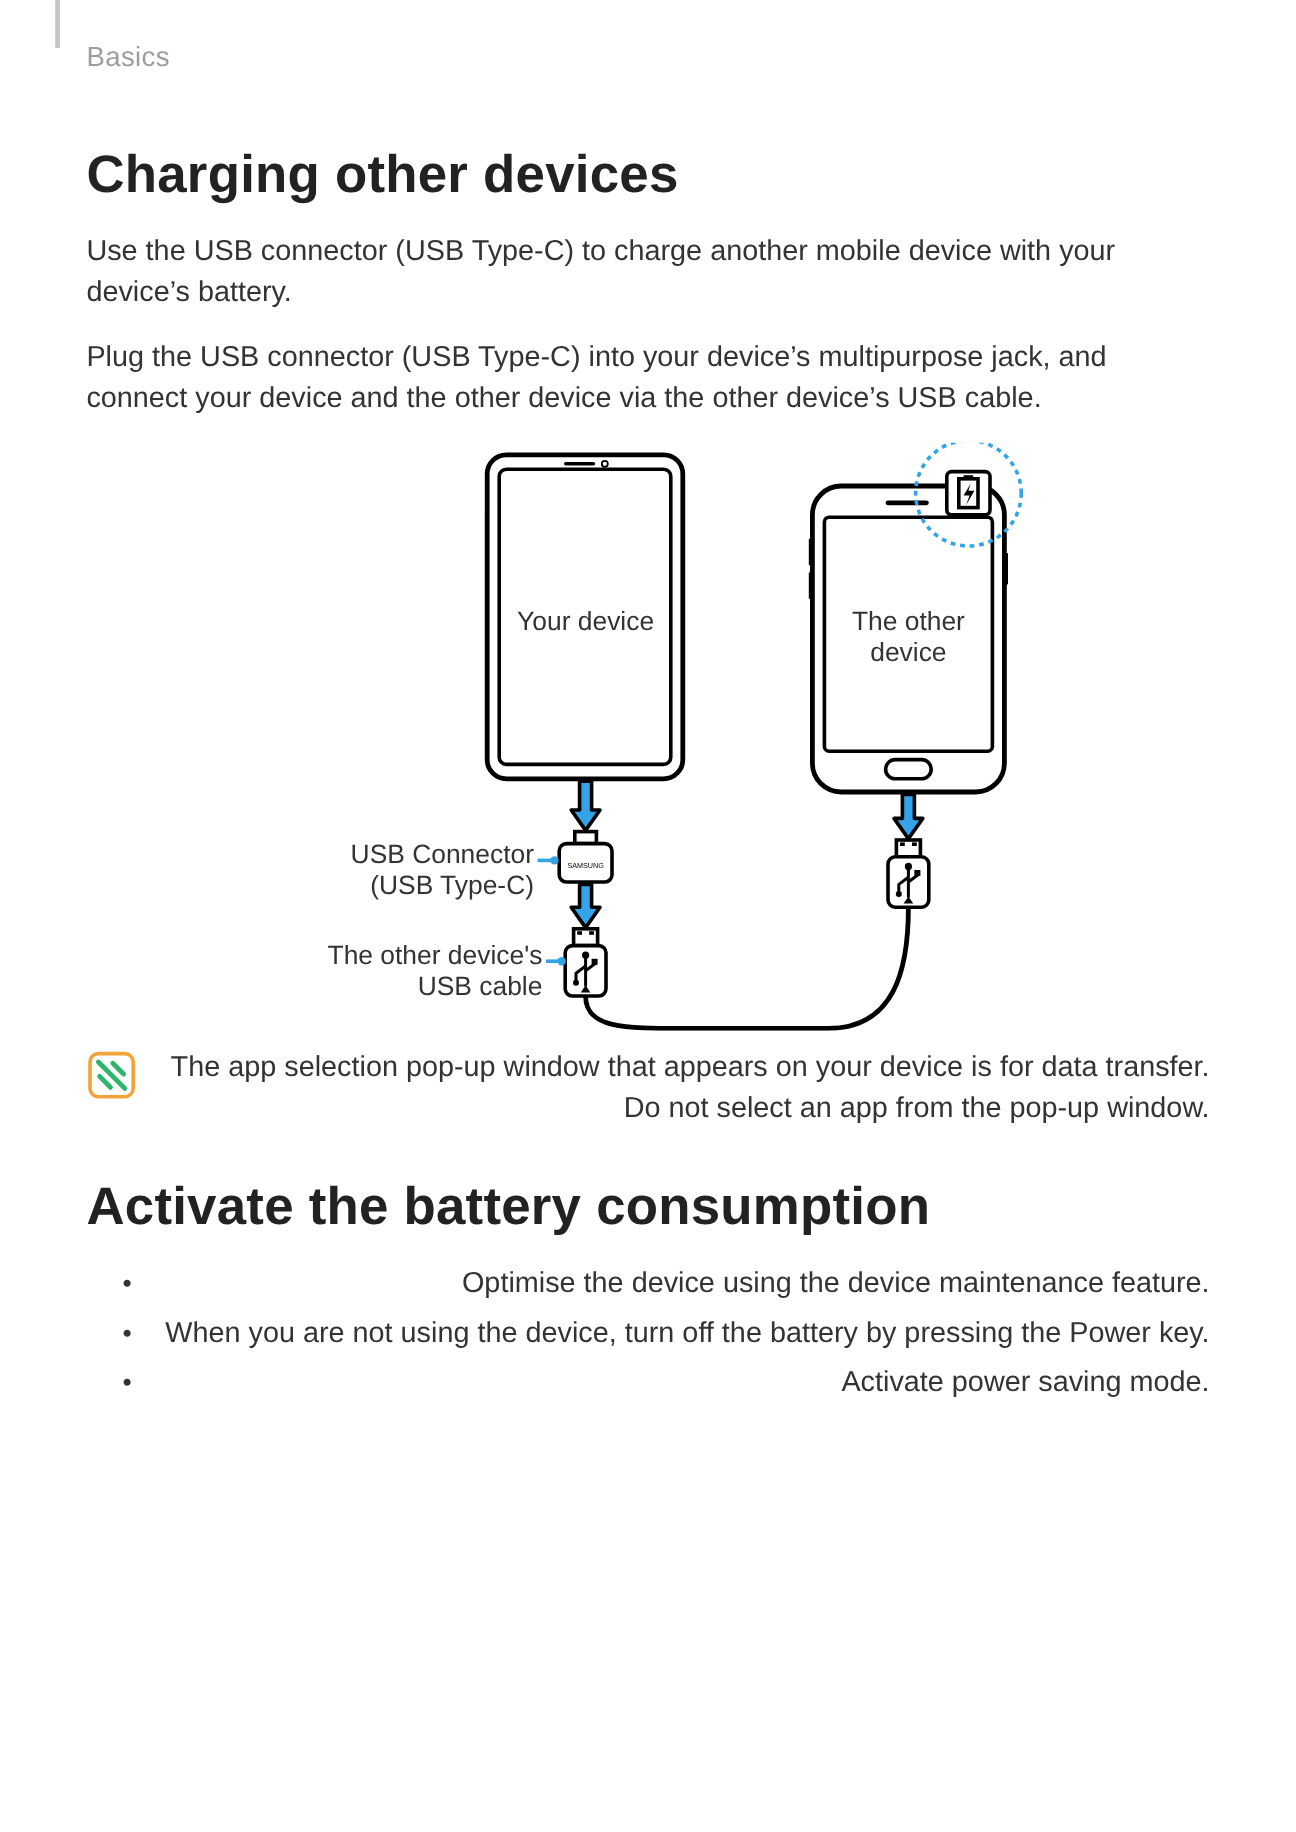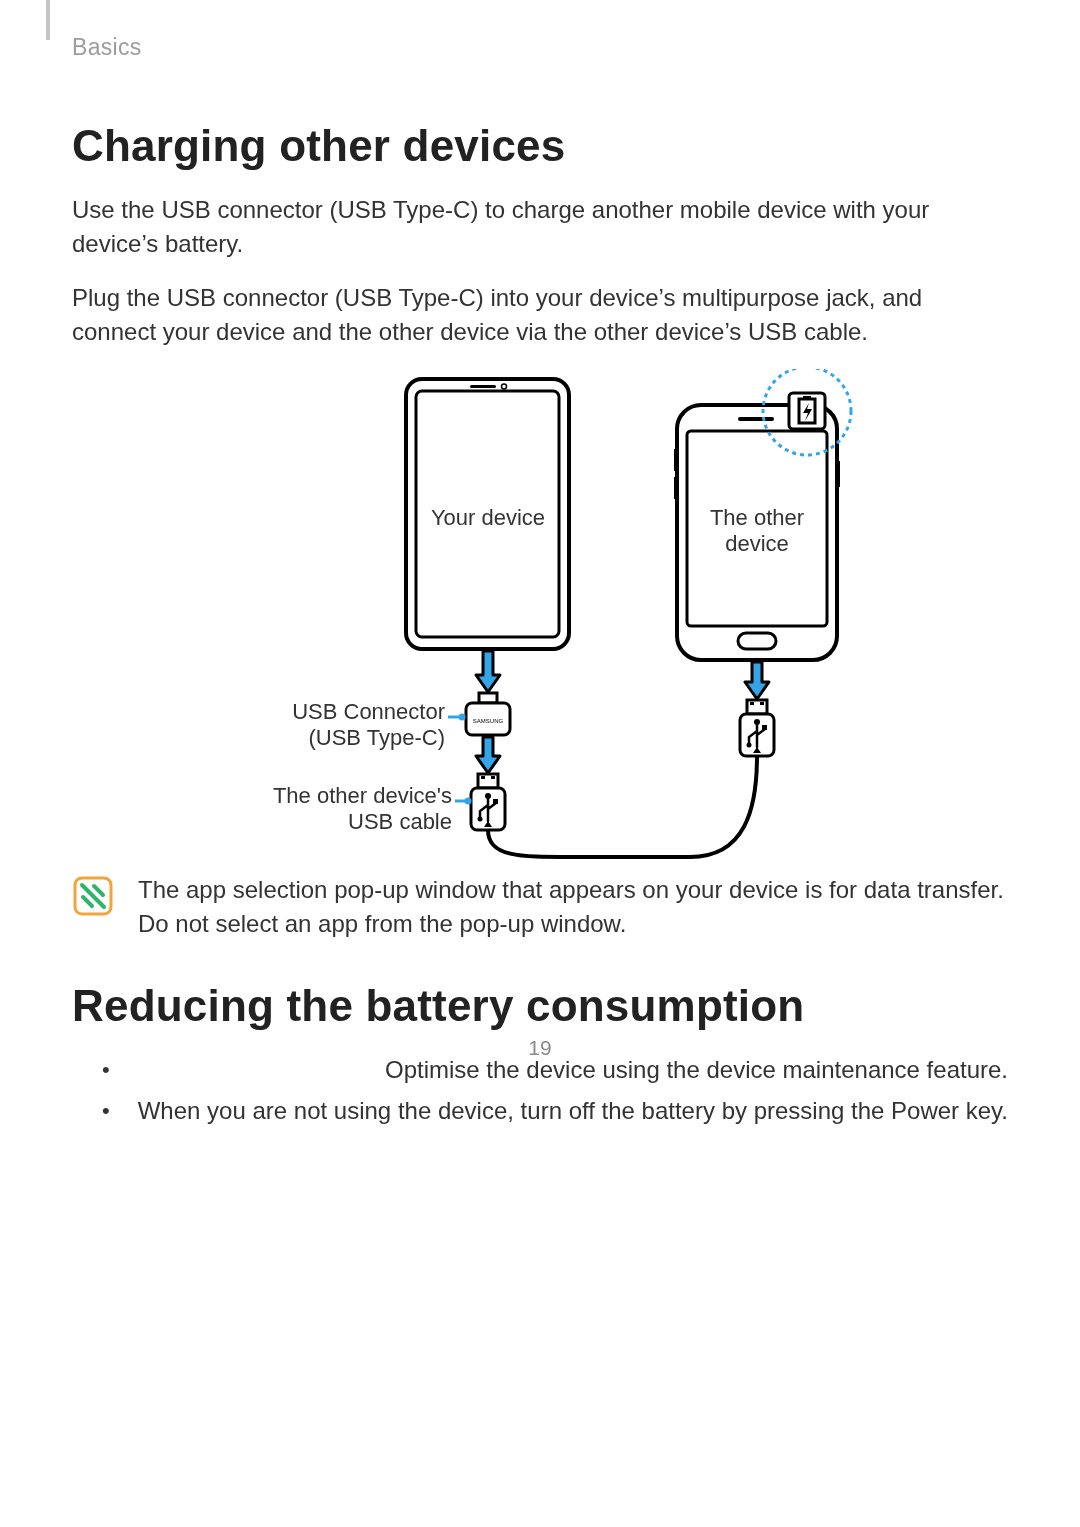--- a/index.html
+++ b/index.html
@@ -50,20 +50,21 @@
   }
   .diagram-svg {
     display: block;
     margin: 0 auto;
   }
   .note-row {
     display: flex;
     align-items: flex-start;
     gap: 24px;
     margin: 10px 0 40px 0;
+    text-align: right;
   }
   .note-icon {
     flex: 0 0 auto;
     margin-top: 2px;
   }
   .note-text {
     font-size: 24px;
     line-height: 34px;
     color: #333;
   }
@@ -214,20 +215,20 @@
   </div>
 
   <div class="note-row">
     <svg class="note-icon" width="42" height="42" viewBox="0 0 42 42">
       <rect x="3" y="3" width="36" height="36" rx="7" fill="#fff" stroke="#f2a33a" stroke-width="3"></rect>
       <path d="M10 10 L32 32 M11 22 L20 31 M22 11 L31 20" stroke="#2fb56b" stroke-width="4" stroke-linecap="round"></path>
     </svg>
     <div class="note-text">The app selection pop-up window that appears on your device is for data transfer. Do not select an app from the pop-up window.</div>
   </div>
 
-  <h2 class="section-heading">Reducing the battery consumption</h2>
+  <h2 class="section-heading">Activate the battery consumption</h2>
   <ul class="bullets">
     <li>Optimise the device using the device maintenance feature.</li>
     <li>When you are not using the device, turn off the battery by pressing the Power key.</li>
+    <li>Activate power saving mode.</li>
   </ul>
 
-  <div class="page-number">19</div>
 </div>
 
 </body></html>

